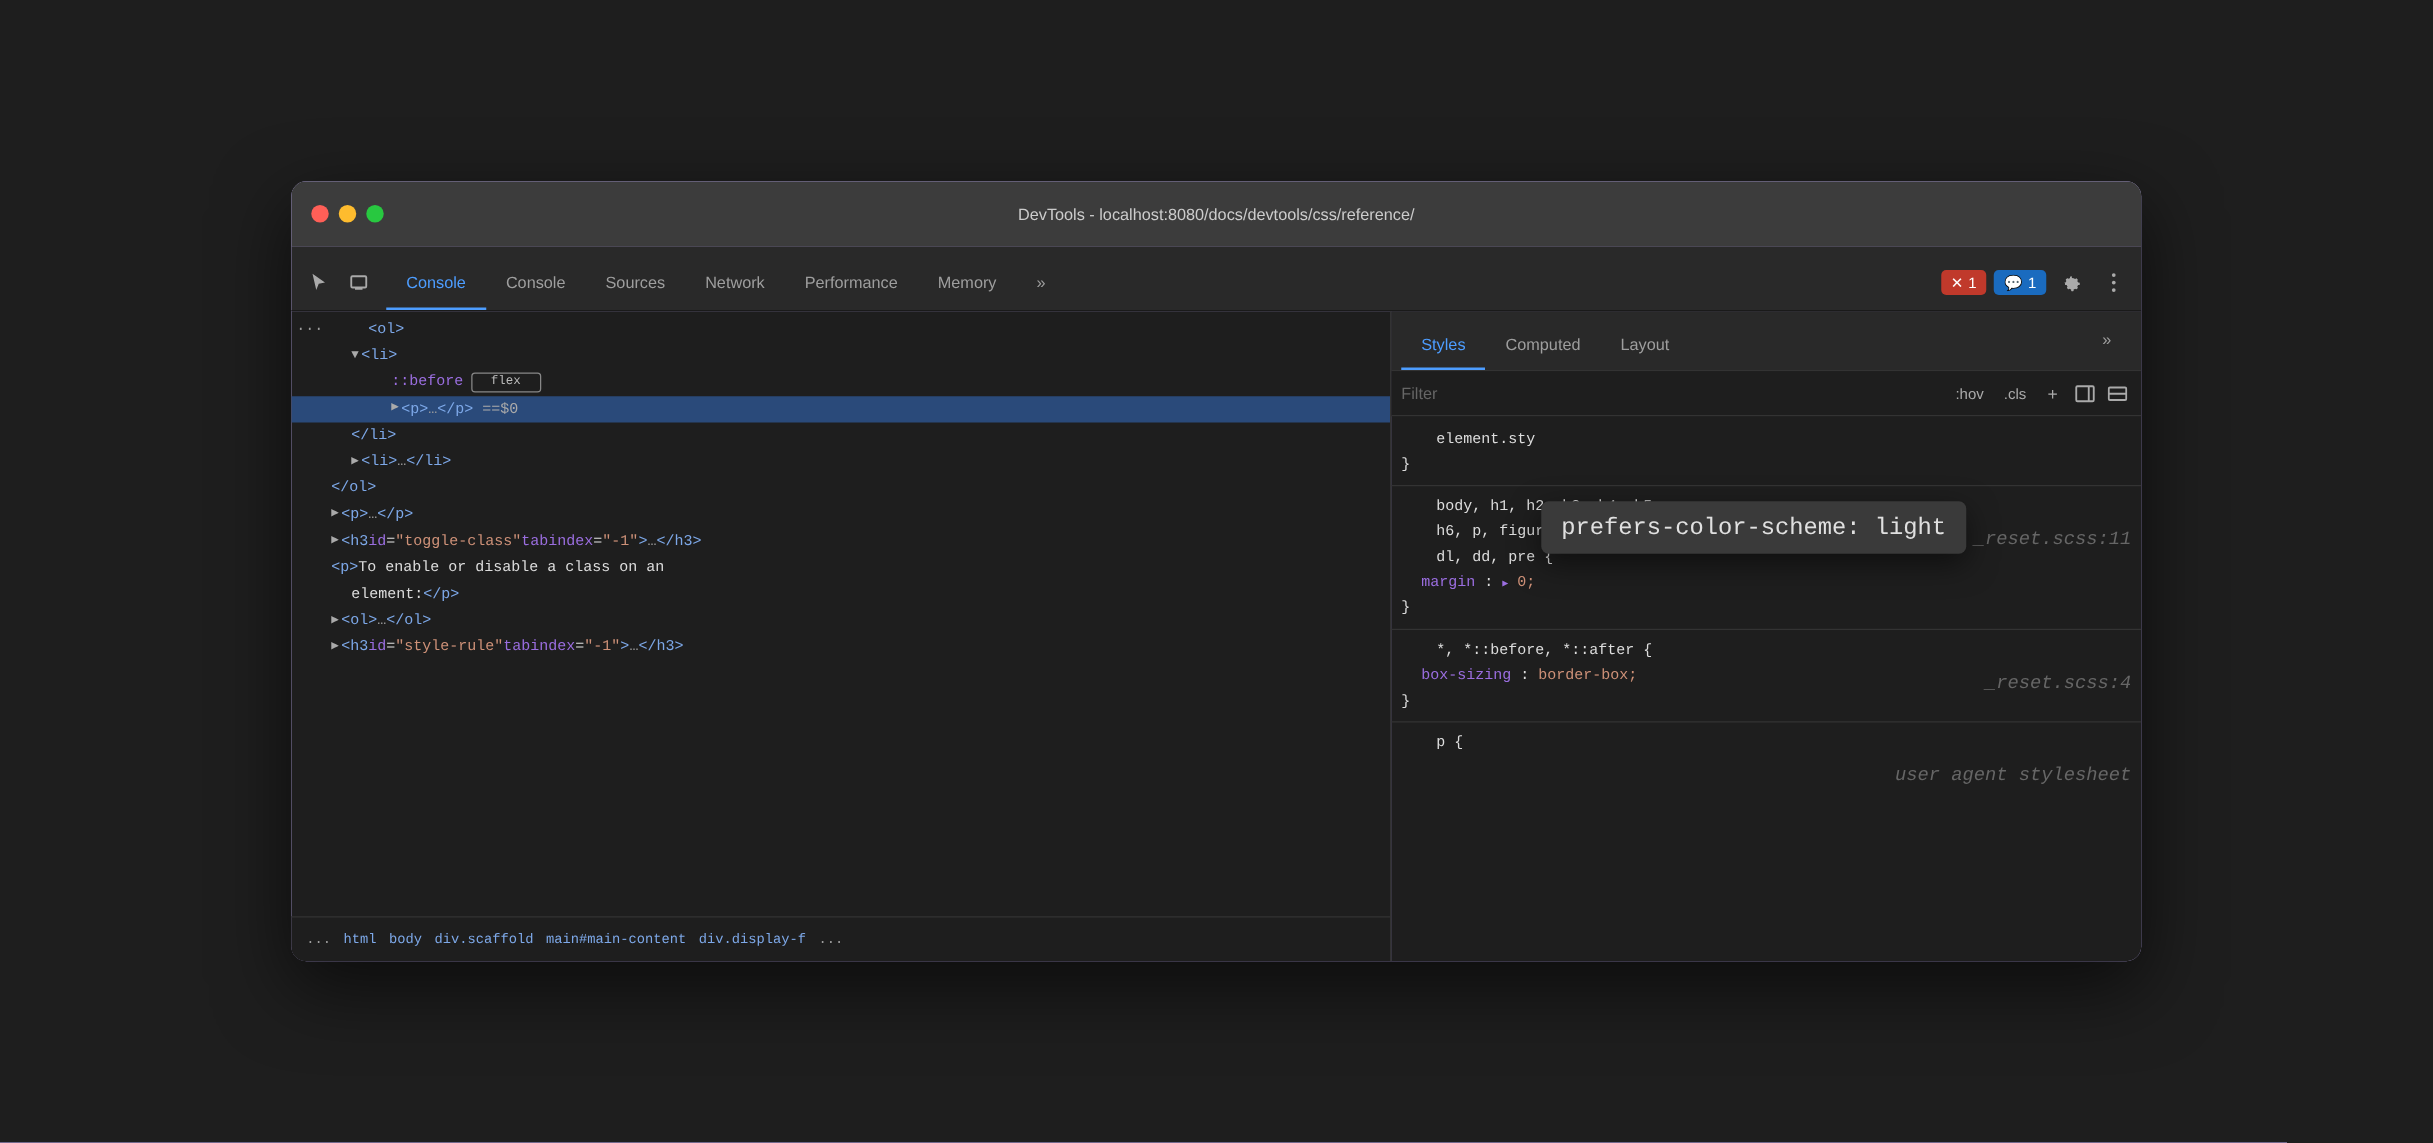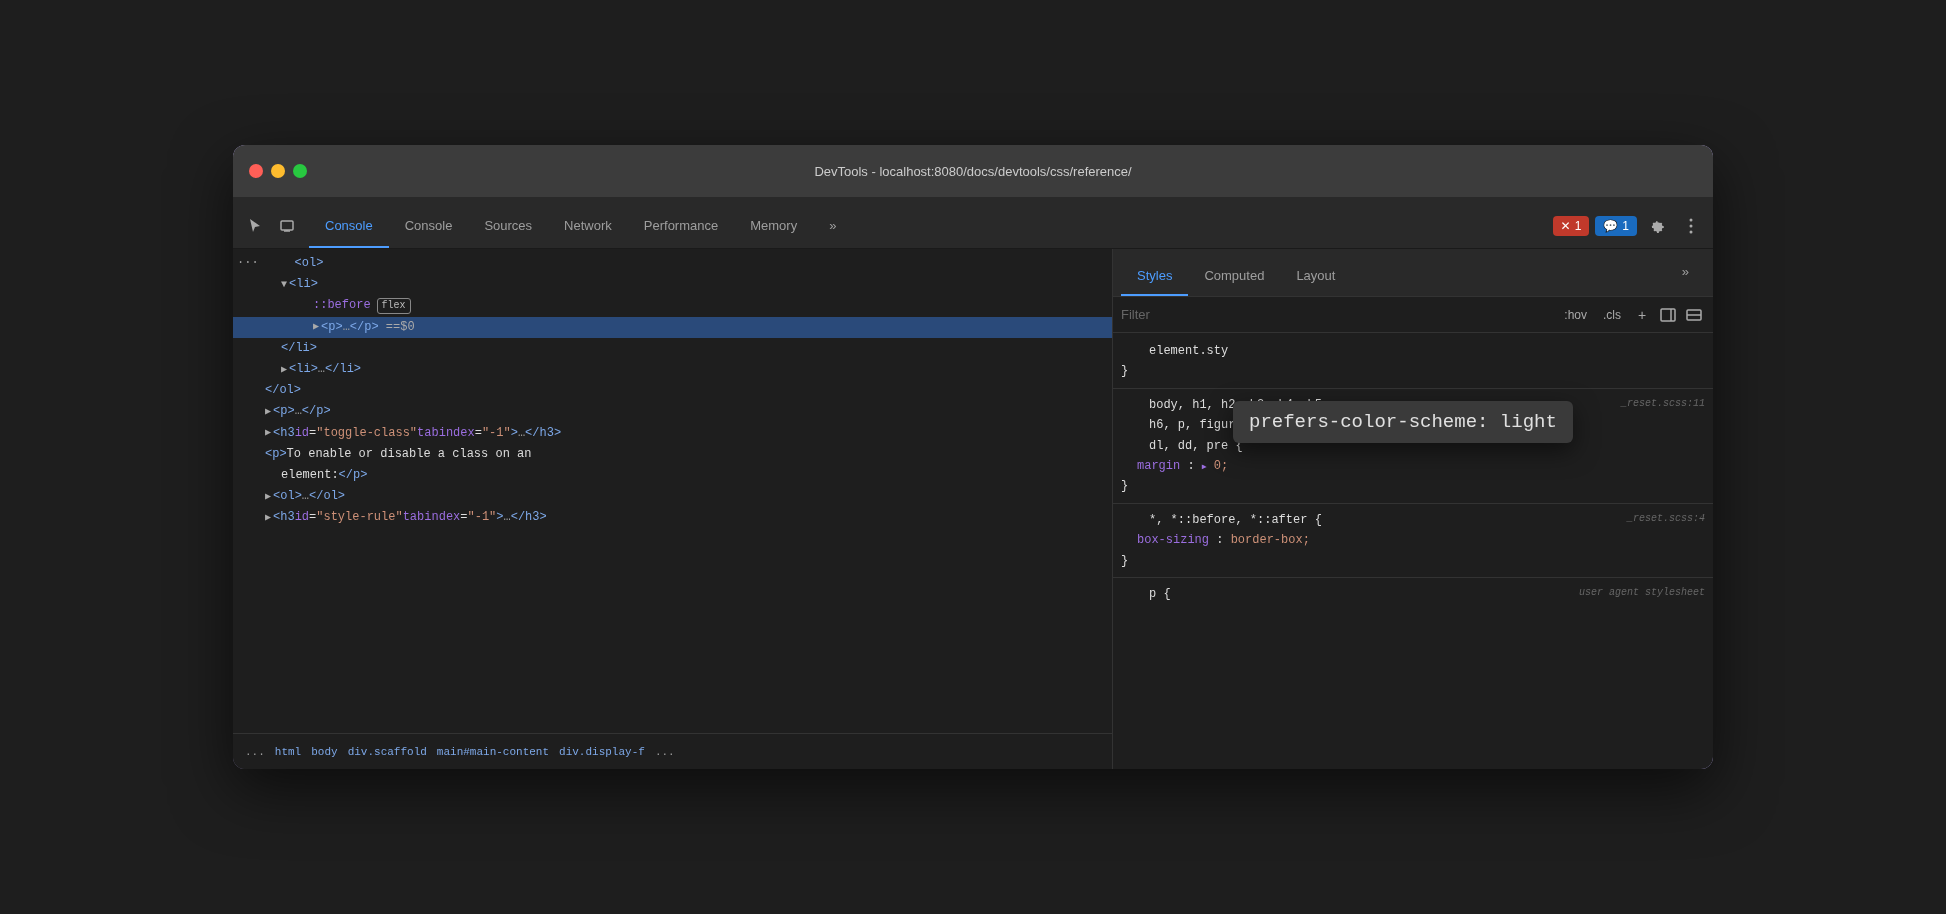--- a/index.html
+++ b/index.html
@@ -172,21 +172,21 @@
     .collapse-arrow {
       color: #aaa;
       font-size: 10px;
       margin-right: 2px;
       cursor: pointer;
     }
     .flex-badge {
       display: inline-block;
       border: 1px solid #888;
       border-radius: 3px;
-      padding: 0 4px;
+      padding: 0 15px;
       font-size: 10px;
       color: #bbb;
       margin-left: 6px;
       line-height: 1.4;
     }
     .dollar-sign { color: #aaa; }
     .dom-ellipsis { color: #9e9e9e; }
     
     .breadcrumb-bar {
       height: 36px;
@@ -302,21 +302,22 @@
     .style-selector { color: #ddd; margin-left: 28px; }
     .style-brace { color: #ddd; }
     .style-prop { color: #9b6ee0; }
     .style-value { color: #ce9178; }
     .style-colon { color: #ddd; }
     .style-triangle { color: #9b6ee0; font-size: 8px; }
     .style-source {
       float: right;
       color: #666;
       font-style: italic;
-      font-size: 10px;
+      font-size: 15px;
+      margin-top: 24px;
     }
     .style-rule-divider {
       border: none;
       border-top: 1px solid #333;
       margin: 2px 0;
     }
     
     .dropdown-menu {
       position: absolute;
       top: 68px;

